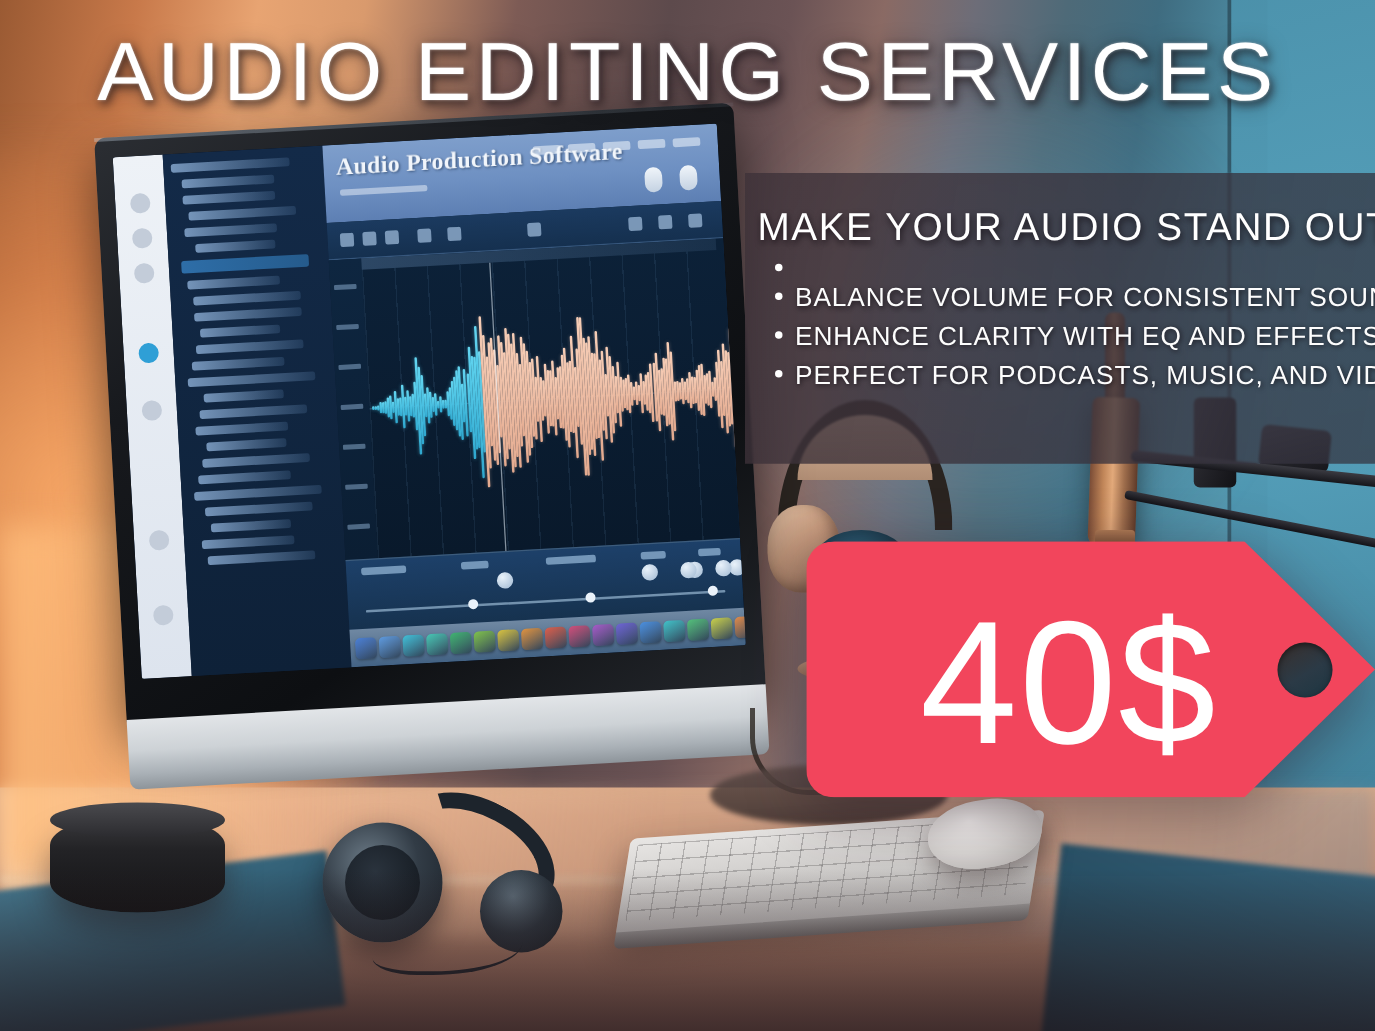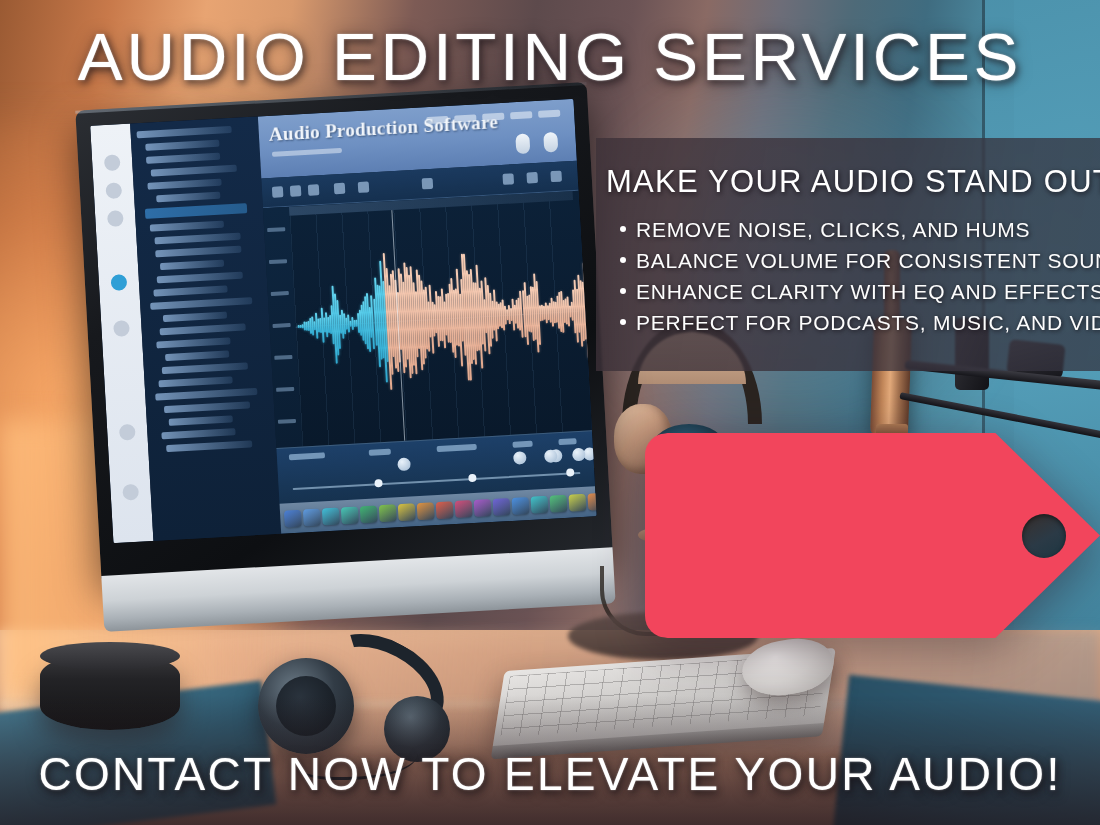--- a/index.html
+++ b/index.html
@@ -810,36 +810,35 @@
     <div class="desk-shadow-bottom"></div>
   </div>
 
   <div class="headline futura">AUDIO EDITING SERVICES</div>
 
   <div class="info-panel">
     <div class="panel-heading futura">MAKE YOUR AUDIO STAND OUT</div>
     <div class="bullets" id="bullets">
         <div class="bullet futura">
           <span class="dot"></span>
-          <span>REMOVE NOISE, CLICKS, AND HUMS</span>
         </div>
         <div class="bullet futura">
           <span class="dot"></span>
           <span>BALANCE VOLUME FOR CONSISTENT SOUND</span>
         </div>
         <div class="bullet futura">
           <span class="dot"></span>
           <span>ENHANCE CLARITY WITH EQ AND EFFECTS</span>
         </div>
         <div class="bullet futura">
           <span class="dot"></span>
           <span>PERFECT FOR PODCASTS, MUSIC, AND VIDEOS</span>
         </div>
       </div>
   </div>
 
   <div class="price-tag">
     <div class="tag-shape"></div>
     <div class="tag-hole"></div>
+    <div class="tag-price futura">40$</div>
   </div>
 
-  <div class="footline futura">CONTACT NOW TO ELEVATE YOUR AUDIO!</div>
 </div>
 
 </body></html>

